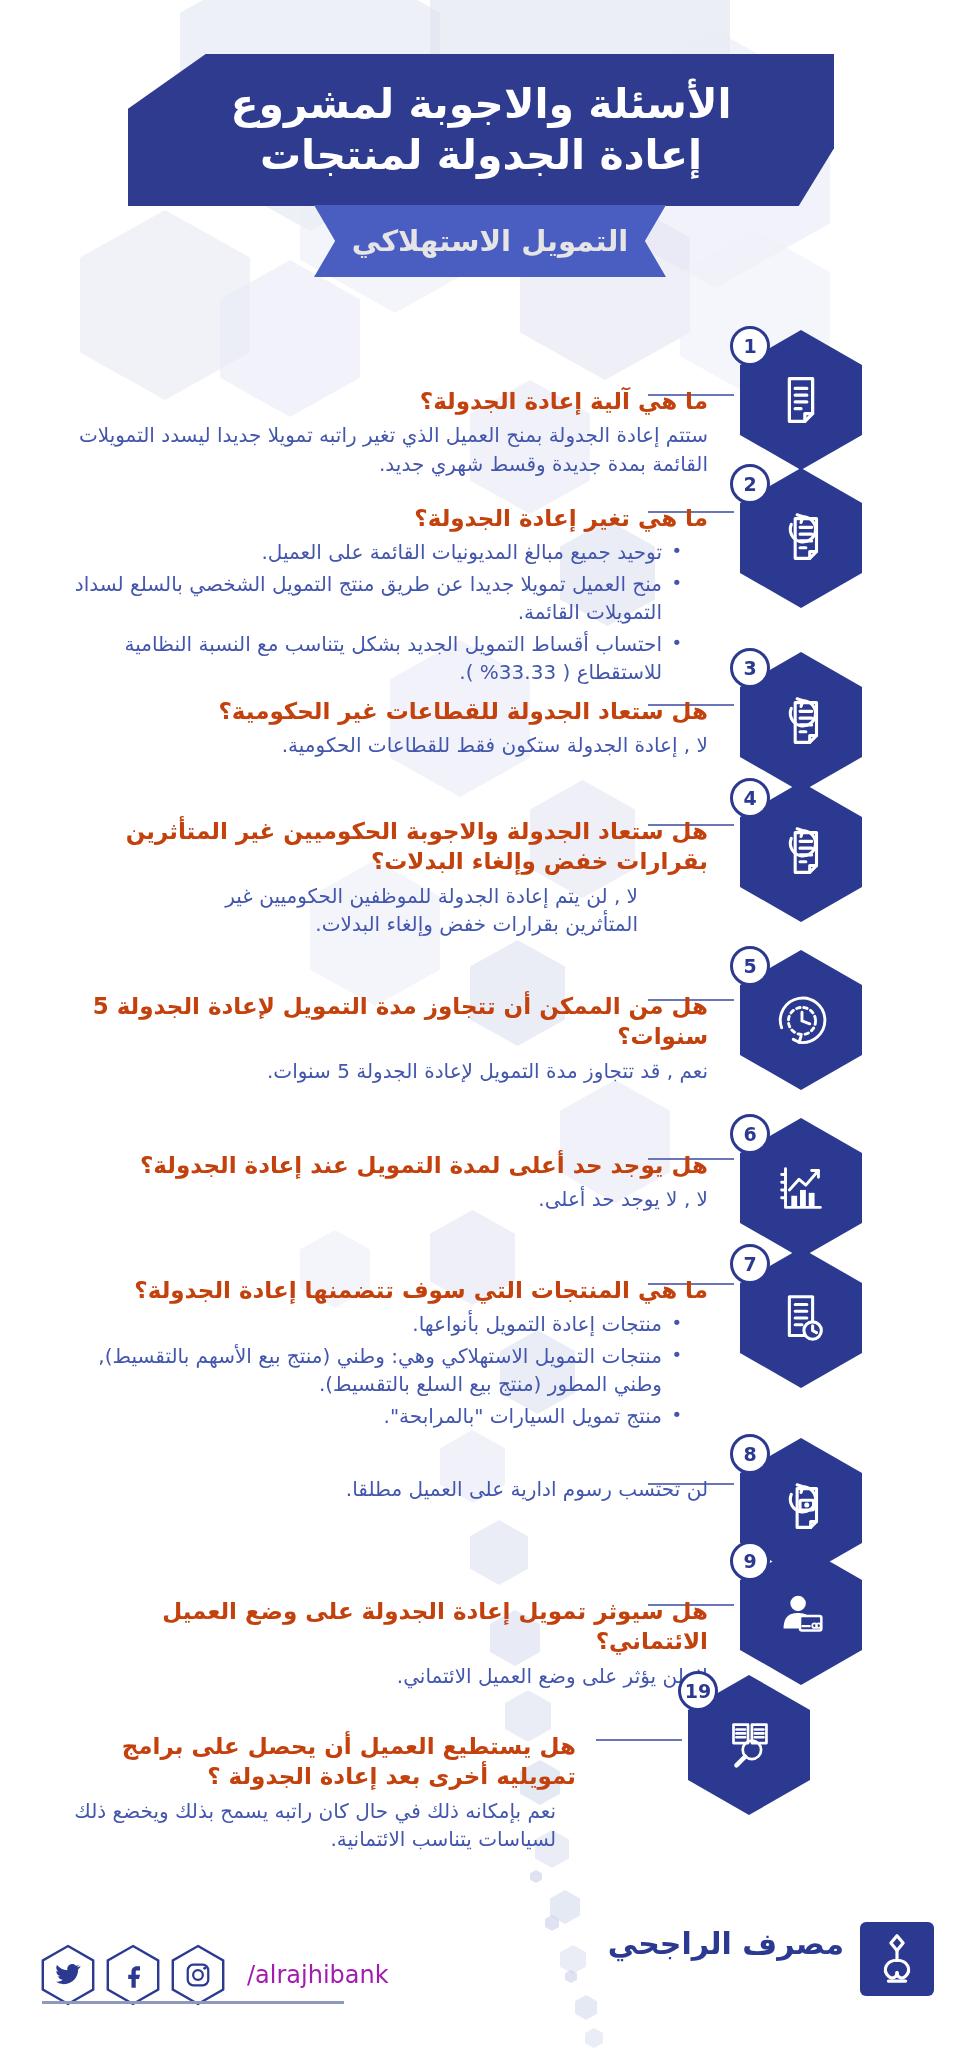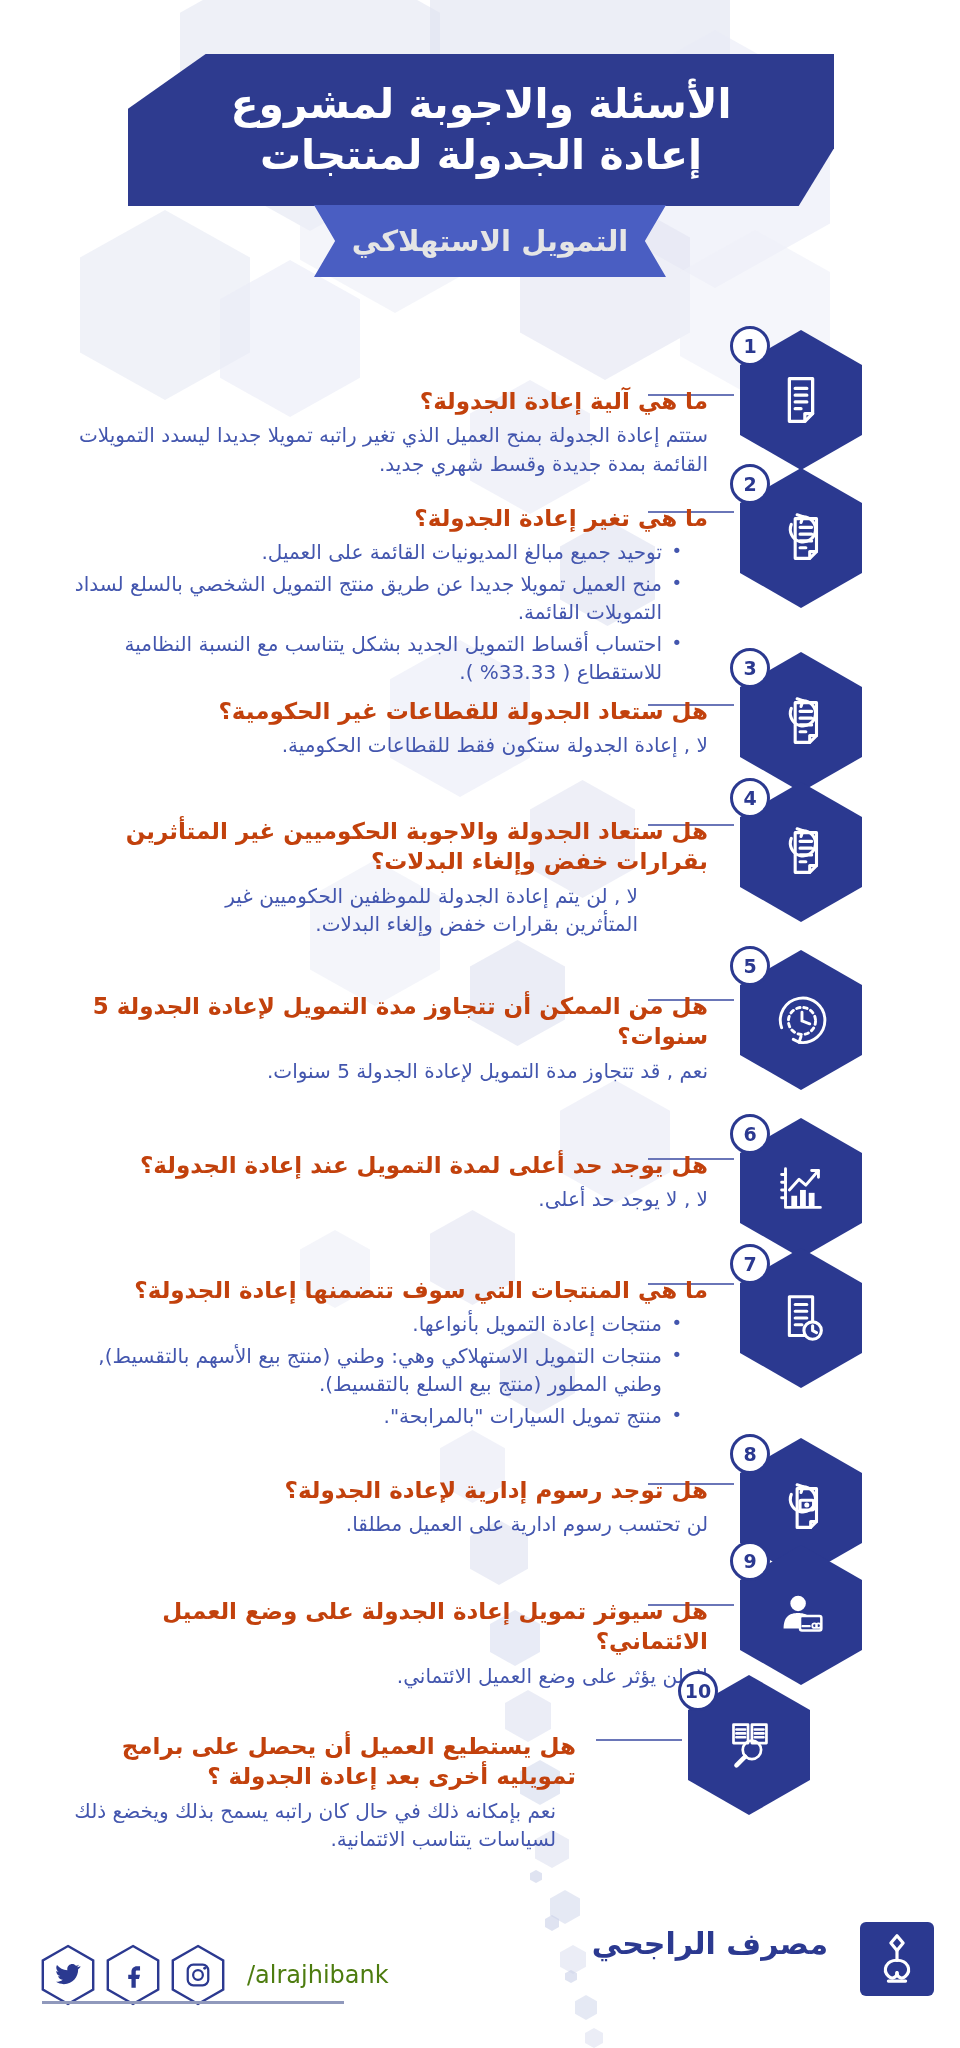--- a/index.html
+++ b/index.html
@@ -28,23 +28,23 @@
   .qa-line{position:absolute;right:226px;width:86px;height:2px;background:#6A76B8;}
   .qa-text{position:absolute;right:252px;width:648px;text-align:right;}
   .qa-text h3{margin:0 0 5px 0;color:#c2410c;font-size:23px;font-weight:700;line-height:1.32;}
   .qa-text p{margin:0;color:#4356AE;font-size:20px;line-height:1.42;}
   .qa-text ul{margin:2px 26px 0 0;padding:0;list-style:none;}
   .qa-text li{position:relative;padding-right:20px;color:#4356AE;font-size:20px;line-height:1.42;margin-bottom:3px;}
   .qa-text li::before{content:"•";position:absolute;right:0;top:0;color:#4356AE;font-size:18px;}
   
   .footer-social{position:absolute;left:40px;top:1944px;display:flex;align-items:center;gap:9px;
                  direction:ltr;z-index:6;}
-  .footer-social .handle{color:#4d7c0f;font-size:24px;font-weight:500;margin-left:12px;}
+  .footer-social .handle{color:#a21caf;font-size:24px;font-weight:500;margin-left:12px;}
   .footer-rule{position:absolute;left:42px;top:2001px;width:302px;height:3px;background:#9099BC;z-index:6;}
-  .bank-names{position:absolute;right:132px;top:1926px;text-align:left;direction:ltr;z-index:6;}
+  .bank-names{position:absolute;right:116px;top:1926px;text-align:left;direction:ltr;z-index:6;}
   .bank-names .ar{color:#2B3990;font-size:30px;font-weight:700;line-height:1.2;text-align:right;direction:rtl;}
   .bank-names .en{color:#2B3990;font-size:27px;font-weight:500;line-height:1.25;}
   .logo-box{position:absolute;right:26px;top:1922px;width:74px;height:74px;background:#2B3990;
             border-radius:6px;display:flex;align-items:center;justify-content:center;z-index:6;}
   svg{display:block;}
 </style>
 </head>
 <body>
 
 <div class="page">
@@ -245,21 +245,20 @@
           <path d="M28 12 H48 V46 L42 52 H28 Z"></path>
             <path d="M48 46 H42 V52"></path>
           <rect x="31" y="24" width="14" height="10" rx="1.5"></rect>
           <circle cx="38" cy="29" r="2.6" fill="#fff" stroke="none"></circle>
           <path d="M22 18 A13 13 0 1 0 34 10"></path>
             <path d="M34 10 L28 8 M34 10 L32 16"></path>
         </svg>
       </div>
     </div>
     <div class="qa-text" style="padding-top:37px">
-      <h3>هل توجد رسوم إدارية لإعادة الجدولة؟</h3>
       <p>لن تحتسب رسوم ادارية على العميل مطلقا.</p>
     </div>
   </div>
 
   <div class="qa" style="top:1545px">
     <div class="qa-line" style="top:59px"></div>
     <div class="qa-hexwrap">
       <div class="qa-badge">9</div>
       <div class="qa-hexbg">
         <svg width="62" height="62" viewBox="0 0 64 64" fill="none">
@@ -274,21 +273,21 @@
     </div>
     <div class="qa-text" style="padding-top:51px">
       <h3>هل سيوثر تمويل إعادة الجدولة على وضع العميل الائتماني؟</h3>
       <p>لا، لن يؤثر على وضع العميل الائتماني.</p>
     </div>
   </div>
 
   <div class="qa" style="top:1675px">
     <div class="qa-line" style="top:64px;right:278px"></div>
     <div class="qa-hexwrap" style="right:150px">
-      <div class="qa-badge">10</div>
+      <div class="qa-badge">19</div>
       <div class="qa-hexbg">
         <svg width="62" height="62" viewBox="0 0 64 64" fill="none" stroke="#fff" stroke-width="2.8" stroke-linecap="round" stroke-linejoin="round">
           <rect x="16" y="11" width="15" height="19"></rect>
             <path d="M19 16 H28 M19 20 H28 M19 24 H28"></path>
           <rect x="35" y="11" width="15" height="19"></rect>
             <path d="M38 16 H47 M38 20 H47 M38 24 H47"></path>
           <circle cx="35" cy="37" r="9.5"></circle>
           <path d="M28 44 L19 53" stroke-width="4.6"></path>
         </svg>
       </div>

